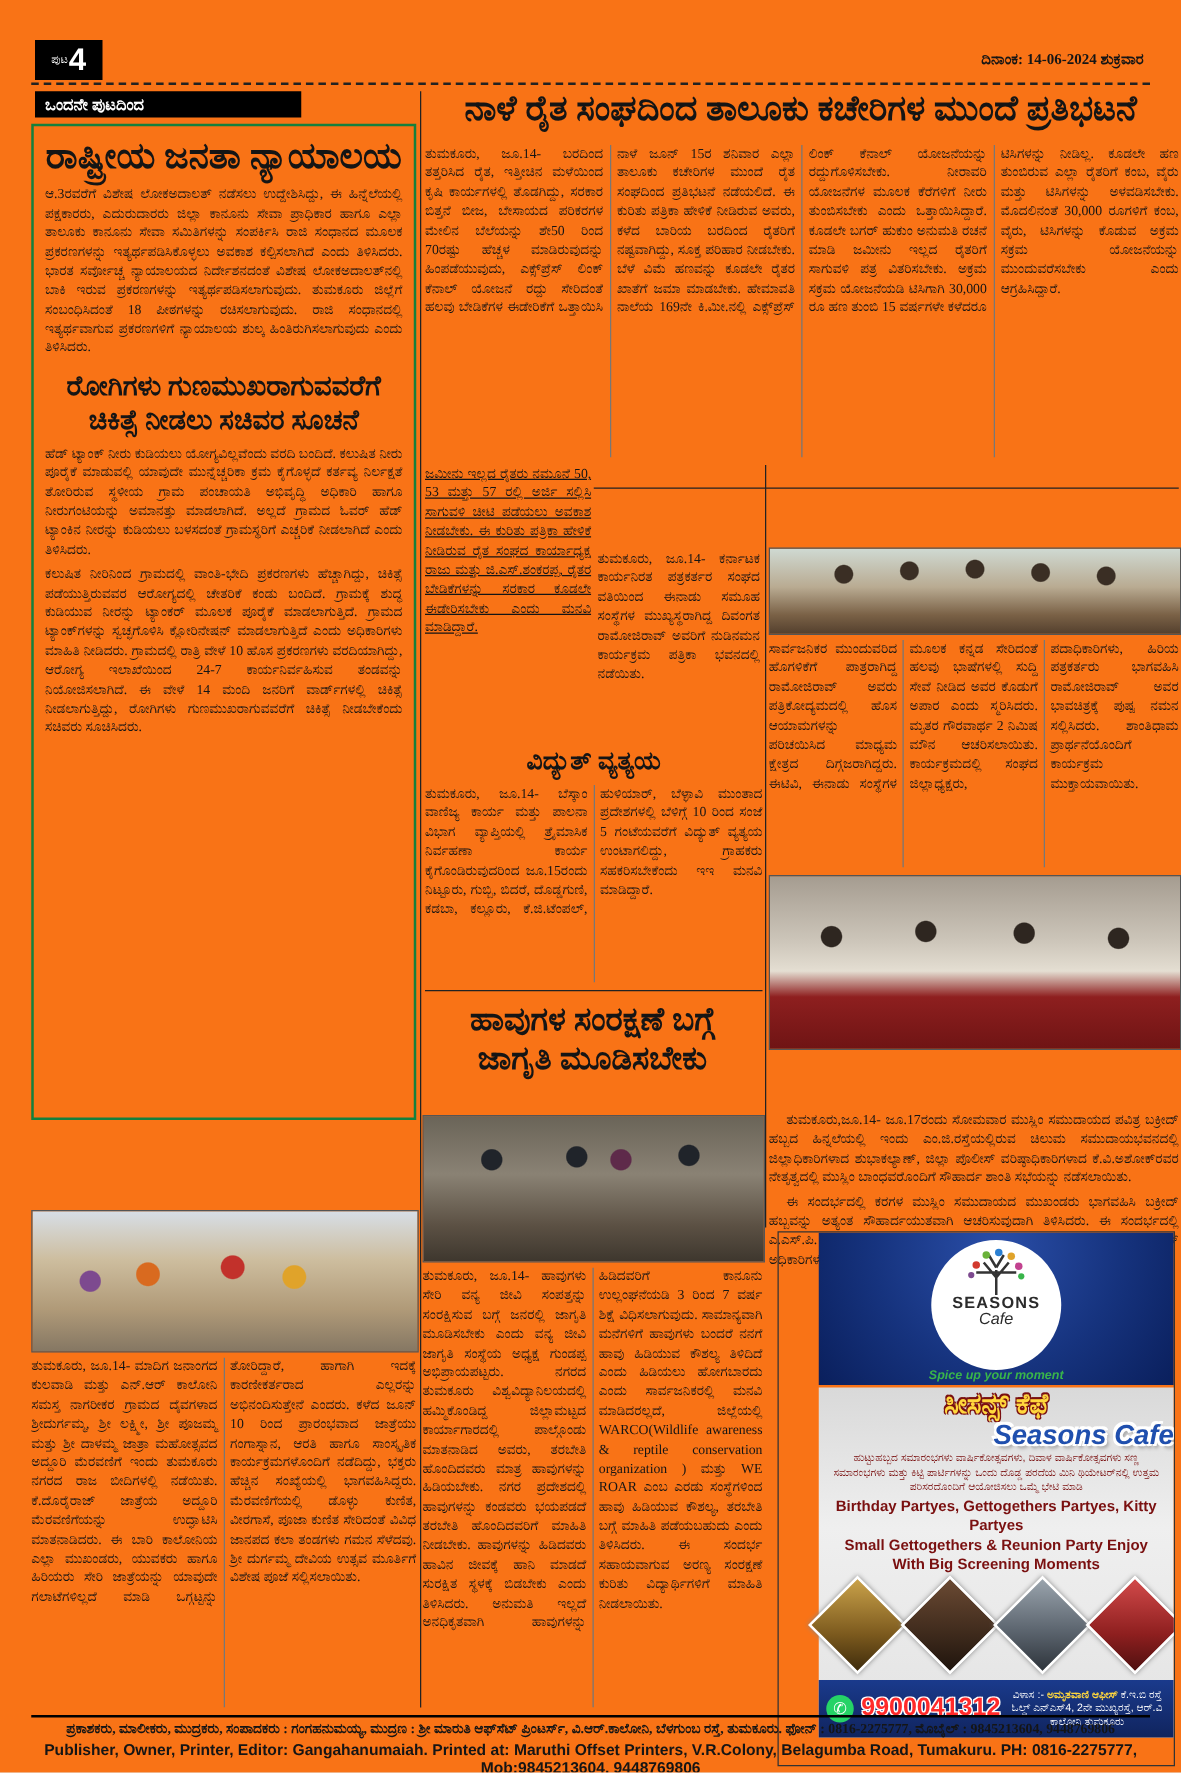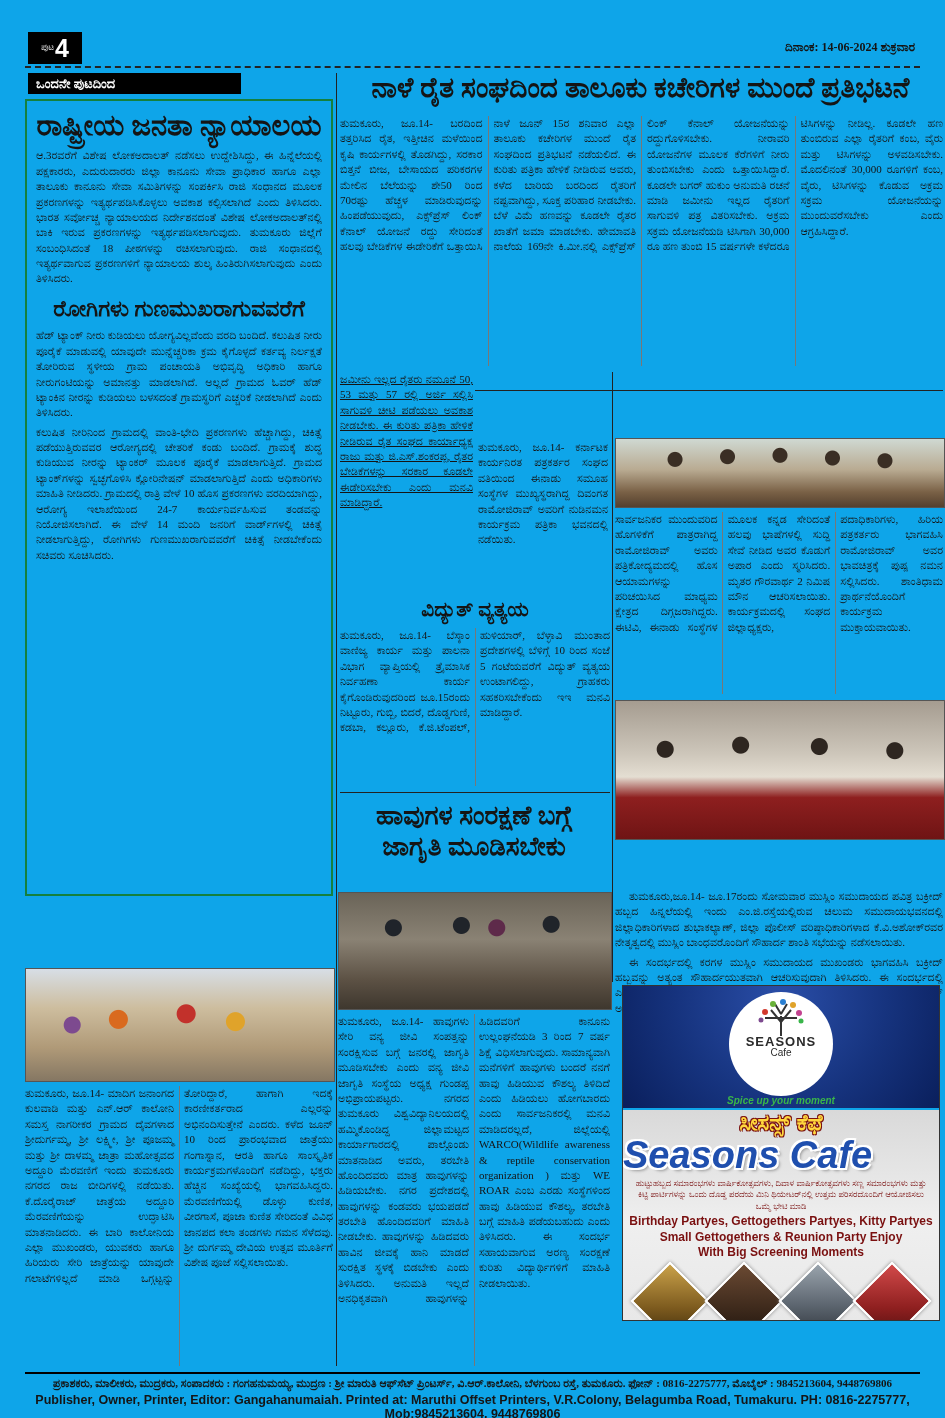--- a/index.html
+++ b/index.html
@@ -1,16 +1,16 @@
 <!DOCTYPE html>
 <html><head>
 <meta charset="utf-8">
 <style>
   html,body{margin:0;padding:0;background:#e8e8e4;}
-  .page{position:relative;width:945px;height:1418px;background:#0ea5e9;margin:0 auto;
+  .page{position:relative;width:945px;height:1418px;background:#f97316;margin:0 auto;
         font-family:"Liberation Serif","DejaVu Serif",serif;color:#151515;overflow:hidden;}
   
   .hdr-pagebox{position:absolute;left:28px;top:32px;width:54px;height:32px;background:#000;color:#fff;
                display:flex;align-items:center;justify-content:center;gap:3px;}
   .hdr-pagebox .plabel{font-size:9px;line-height:1.05;width:11px;word-break:break-all;}
   .hdr-pagebox .pnum{font-size:25px;font-weight:bold;font-family:"Liberation Sans",sans-serif;}
   .masthead{position:absolute;left:0;top:34px;width:100%;text-align:center;font-size:21px;font-weight:bold;}
   .dateline{position:absolute;right:30px;top:40px;font-size:12px;font-weight:bold;}
   .hdr-dash{position:absolute;left:25px;top:66px;width:895px;border-top:2px dashed #222;}
   
@@ -55,36 +55,36 @@
       radial-gradient(circle at 58% 30%,#5e2a4a 0 8px,rgba(0,0,0,0) 9px),
       radial-gradient(circle at 78% 27%,#20242a 0 8px,rgba(0,0,0,0) 9px),
       linear-gradient(180deg,#6a6458 0%,#8a8274 40%,#5c5144 75%,#3e372e 100%);}
   .ph-jatra{background-image:
       radial-gradient(circle at 30% 45%,#d96a1f 0 9px,rgba(0,0,0,0) 10px),
       radial-gradient(circle at 52% 40%,#c2312b 0 9px,rgba(0,0,0,0) 10px),
       radial-gradient(circle at 68% 47%,#e0a32a 0 9px,rgba(0,0,0,0) 10px),
       radial-gradient(circle at 15% 50%,#7d4a8f 0 8px,rgba(0,0,0,0) 9px),
       linear-gradient(180deg,#d7dee6 0%,#cdbd9e 35%,#b09a78 70%,#857763 100%);}
   
-  .ad{position:absolute;left:622px;top:985px;width:318px;height:336px;border:1px solid #333;
-      box-sizing:border-box;overflow:hidden;font-family:"Liberation Sans",sans-serif;}
+  .ad{position:absolute;left:622px;top:985px;width:318px;height:428px;border:1px solid #333;
+      box-sizing:border-box;overflow:hidden;font-family:"Liberation Sans",sans-serif;padding-left:32px;}
   .ad-blue{height:122px;background:radial-gradient(circle at 50% 10%,#2a4ea8 0%,#16337e 55%,#0a1f5c 100%);
            position:relative;}
   .ad-logo-circle{position:absolute;left:50%;top:6px;transform:translateX(-50%);width:104px;height:104px;
                   background:#fff;border-radius:50%;display:flex;flex-direction:column;align-items:center;
                   justify-content:flex-start;padding-top:6px;box-sizing:border-box;}
   .ad-logo-brand{font-size:13px;font-weight:bold;letter-spacing:1px;color:#2b2b2b;margin-top:-4px;}
-  .ad-logo-cafe{font-size:10px;color:#2b2b2b;margin-top:-2px;}
+  .ad-logo-cafe{font-size:13px;font-style:italic;color:#2b2b2b;margin-top:-2px;}
   .ad-tagline{position:absolute;left:0;right:0;bottom:2px;text-align:center;color:#39b54a;
               font-size:10px;font-style:italic;font-weight:bold;}
   .ad-gray{background:linear-gradient(180deg,#d9d9d9 0%,#efefef 40%,#e3e3e3 100%);}
   .ad-knname{text-align:center;font-size:22px;font-weight:bold;color:#ffd73d;
              text-shadow:1px 1px 0 #7a1010,-1px -1px 0 #7a1010,1px -1px 0 #7a1010,-1px 1px 0 #7a1010;
              margin-top:2px;}
-  .ad-enname{text-align:left;font-size:38px;font-weight:bold;font-style:italic;color:#1f4fae;
+  .ad-enname{text-align:right;font-size:22px;font-weight:bold;font-style:italic;color:#1f4fae;
              text-shadow:2px 2px 0 #ffffff,-2px -2px 0 #ffffff,2px -2px 0 #ffffff,-2px 2px 0 #ffffff,3px 3px 3px #9a9a9a;
              line-height:1.05;}
   .ad-kndesc{text-align:center;font-size:8.5px;line-height:1.35;color:#7a1010;padding:2px 8px 0 8px;}
   .ad-enlines{text-align:center;font-size:12px;font-weight:bold;color:#7a1010;line-height:1.3;padding-top:2px;}
   .ad-diamonds{display:flex;justify-content:center;gap:18px;padding-top:12px;height:66px;}
   .diamond{width:52px;height:52px;transform:rotate(45deg);border:2px solid #fff;box-shadow:0 0 4px #888;}
   .d1{background:linear-gradient(135deg,#caa24a,#7c5a1e 60%,#3f2c0c);}
   .d2{background:linear-gradient(135deg,#6b4a33,#3e2a1c 60%,#1f140d);}
   .d3{background:linear-gradient(135deg,#9aa4ad,#5d6670 55%,#2e343b);}
   .d4{background:linear-gradient(135deg,#d24a4a,#8e1f1f 60%,#4f1010);}
@@ -114,20 +114,21 @@
   <div class="dateline">ದಿನಾಂಕ: 14-06-2024 ಶುಕ್ರವಾರ</div>
   <div class="hdr-dash"></div>
 
   <div class="tagbar">ಒಂದನೇ ಪುಟದಿಂದ</div>
 
   <div class="leftbox">
     <div class="h-xl">ರಾಷ್ಟ್ರೀಯ ಜನತಾ ನ್ಯಾಯಾಲಯ</div>
     <div class="body-txt">ಆ.3ರವರೆಗೆ ವಿಶೇಷ ಲೋಕಅದಾಲತ್ ನಡೆಸಲು ಉದ್ದೇಶಿಸಿದ್ದು, ಈ ಹಿನ್ನೆಲೆಯಲ್ಲಿ ಪಕ್ಷಕಾರರು, ಎದುರುದಾರರು ಜಿಲ್ಲಾ ಕಾನೂನು ಸೇವಾ ಪ್ರಾಧಿಕಾರ ಹಾಗೂ ಎಲ್ಲಾ ತಾಲೂಕು ಕಾನೂನು ಸೇವಾ ಸಮಿತಿಗಳನ್ನು ಸಂಪರ್ಕಿಸಿ ರಾಜಿ ಸಂಧಾನದ ಮೂಲಕ ಪ್ರಕರಣಗಳನ್ನು ಇತ್ಯರ್ಥಪಡಿಸಿಕೊಳ್ಳಲು ಅವಕಾಶ ಕಲ್ಪಿಸಲಾಗಿದೆ ಎಂದು ತಿಳಿಸಿದರು. ಭಾರತ ಸರ್ವೋಚ್ಚ ನ್ಯಾಯಾಲಯದ ನಿರ್ದೇಶನದಂತೆ ವಿಶೇಷ ಲೋಕಅದಾಲತ್‌ನಲ್ಲಿ ಬಾಕಿ ಇರುವ ಪ್ರಕರಣಗಳನ್ನು ಇತ್ಯರ್ಥಪಡಿಸಲಾಗುವುದು. ತುಮಕೂರು ಜಿಲ್ಲೆಗೆ ಸಂಬಂಧಿಸಿದಂತೆ 18 ಪೀಠಗಳನ್ನು ರಚಿಸಲಾಗುವುದು. ರಾಜಿ ಸಂಧಾನದಲ್ಲಿ ಇತ್ಯರ್ಥವಾಗುವ ಪ್ರಕರಣಗಳಿಗೆ ನ್ಯಾಯಾಲಯ ಶುಲ್ಕ ಹಿಂತಿರುಗಿಸಲಾಗುವುದು ಎಂದು ತಿಳಿಸಿದರು.</div>
     <div class="h-lg">
       <span>ರೋಗಿಗಳು ಗುಣಮುಖರಾಗುವವರೆಗೆ</span><br>
+      <span>ಚಿಕಿತ್ಸೆ ನೀಡಲು ಸಚಿವರ ಸೂಚನೆ</span>
     </div>
     <div class="body-txt">ಹೆಡ್ ಟ್ಯಾಂಕ್ ನೀರು ಕುಡಿಯಲು ಯೋಗ್ಯವಿಲ್ಲವೆಂದು ವರದಿ ಬಂದಿದೆ. ಕಲುಷಿತ ನೀರು ಪೂರೈಕೆ ಮಾಡುವಲ್ಲಿ ಯಾವುದೇ ಮುನ್ನೆಚ್ಚರಿಕಾ ಕ್ರಮ ಕೈಗೊಳ್ಳದೆ ಕರ್ತವ್ಯ ನಿರ್ಲಕ್ಷತೆ ತೋರಿರುವ ಸ್ಥಳೀಯ ಗ್ರಾಮ ಪಂಚಾಯತಿ ಅಭಿವೃದ್ಧಿ ಅಧಿಕಾರಿ ಹಾಗೂ ನೀರುಗಂಟಿಯನ್ನು ಅಮಾನತ್ತು ಮಾಡಲಾಗಿದೆ. ಅಲ್ಲದೆ ಗ್ರಾಮದ ಓವರ್ ಹೆಡ್ ಟ್ಯಾಂಕಿನ ನೀರನ್ನು ಕುಡಿಯಲು ಬಳಸದಂತೆ ಗ್ರಾಮಸ್ಥರಿಗೆ ಎಚ್ಚರಿಕೆ ನೀಡಲಾಗಿದೆ ಎಂದು ತಿಳಿಸಿದರು.</div>
     <div class="body-txt" style="margin-top:4px;">ಕಲುಷಿತ ನೀರಿನಿಂದ ಗ್ರಾಮದಲ್ಲಿ ವಾಂತಿ-ಭೇದಿ ಪ್ರಕರಣಗಳು ಹೆಚ್ಚಾಗಿದ್ದು, ಚಿಕಿತ್ಸೆ ಪಡೆಯುತ್ತಿರುವವರ ಆರೋಗ್ಯದಲ್ಲಿ ಚೇತರಿಕೆ ಕಂಡು ಬಂದಿದೆ. ಗ್ರಾಮಕ್ಕೆ ಶುದ್ಧ ಕುಡಿಯುವ ನೀರನ್ನು ಟ್ಯಾಂಕರ್ ಮೂಲಕ ಪೂರೈಕೆ ಮಾಡಲಾಗುತ್ತಿದೆ. ಗ್ರಾಮದ ಟ್ಯಾಂಕ್‌ಗಳನ್ನು ಸ್ವಚ್ಛಗೊಳಿಸಿ ಕ್ಲೋರಿನೇಷನ್ ಮಾಡಲಾಗುತ್ತಿದೆ ಎಂದು ಅಧಿಕಾರಿಗಳು ಮಾಹಿತಿ ನೀಡಿದರು. ಗ್ರಾಮದಲ್ಲಿ ರಾತ್ರಿ ವೇಳೆ 10 ಹೊಸ ಪ್ರಕರಣಗಳು ವರದಿಯಾಗಿದ್ದು, ಆರೋಗ್ಯ ಇಲಾಖೆಯಿಂದ 24-7 ಕಾರ್ಯನಿರ್ವಹಿಸುವ ತಂಡವನ್ನು ನಿಯೋಜಿಸಲಾಗಿದೆ. ಈ ವೇಳೆ 14 ಮಂದಿ ಜನರಿಗೆ ವಾರ್ಡ್‌ಗಳಲ್ಲಿ ಚಿಕಿತ್ಸೆ ನೀಡಲಾಗುತ್ತಿದ್ದು, ರೋಗಿಗಳು ಗುಣಮುಖರಾಗುವವರೆಗೆ ಚಿಕಿತ್ಸೆ ನೀಡಬೇಕೆಂದು ಸಚಿವರು ಸೂಚಿಸಿದರು.</div>
   </div>
 
   <div class="abs photo ph-jatra" style="left:25px;top:968px;width:308px;height:112px;"></div>
   <div class="abs body-txt cols2" style="left:25px;top:1086px;width:308px;height:280px;">ತುಮಕೂರು, ಜೂ.14- ಮಾದಿಗ ಜನಾಂಗದ ಕುಲವಾಡಿ ಮತ್ತು ಎನ್.ಆರ್ ಕಾಲೋನಿ ಸಮಸ್ತ ನಾಗರೀಕರ ಗ್ರಾಮದ ದೈವಗಳಾದ ಶ್ರೀದುರ್ಗಮ್ಮ, ಶ್ರೀ ಲಕ್ಷ್ಮೀ, ಶ್ರೀ ಪೂಜಮ್ಮ ಮತ್ತು ಶ್ರೀ ದಾಳಮ್ಮ ಜಾತ್ರಾ ಮಹೋತ್ಸವದ ಅದ್ದೂರಿ ಮೆರವಣಿಗೆ ಇಂದು ತುಮಕೂರು ನಗರದ ರಾಜ ಬೀದಿಗಳಲ್ಲಿ ನಡೆಯಿತು. ಕೆ.ದೊರೈರಾಜ್ ಜಾತ್ರೆಯ ಅದ್ದೂರಿ ಮೆರವಣಿಗೆಯನ್ನು ಉದ್ಘಾಟಿಸಿ ಮಾತನಾಡಿದರು. ಈ ಬಾರಿ ಕಾಲೋನಿಯ ಎಲ್ಲಾ ಮುಖಂಡರು, ಯುವಕರು ಹಾಗೂ ಹಿರಿಯರು ಸೇರಿ ಜಾತ್ರೆಯನ್ನು ಯಾವುದೇ ಗಲಾಟೆಗಳಿಲ್ಲದೆ ಮಾಡಿ ಒಗ್ಗಟ್ಟನ್ನು ತೋರಿದ್ದಾರೆ, ಹಾಗಾಗಿ ಇದಕ್ಕೆ ಕಾರಣೀಕರ್ತರಾದ ಎಲ್ಲರನ್ನು ಅಭಿನಂದಿಸುತ್ತೇನೆ ಎಂದರು. ಕಳೆದ ಜೂನ್ 10 ರಿಂದ ಪ್ರಾರಂಭವಾದ ಜಾತ್ರೆಯು ಗಂಗಾಸ್ನಾನ, ಆರತಿ ಹಾಗೂ ಸಾಂಸ್ಕೃತಿಕ ಕಾರ್ಯಕ್ರಮಗಳೊಂದಿಗೆ ನಡೆದಿದ್ದು, ಭಕ್ತರು ಹೆಚ್ಚಿನ ಸಂಖ್ಯೆಯಲ್ಲಿ ಭಾಗವಹಿಸಿದ್ದರು. ಮೆರವಣಿಗೆಯಲ್ಲಿ ಡೊಳ್ಳು ಕುಣಿತ, ವೀರಗಾಸೆ, ಪೂಜಾ ಕುಣಿತ ಸೇರಿದಂತೆ ವಿವಿಧ ಜಾನಪದ ಕಲಾ ತಂಡಗಳು ಗಮನ ಸೆಳೆದವು. ಶ್ರೀ ದುರ್ಗಮ್ಮ ದೇವಿಯ ಉತ್ಸವ ಮೂರ್ತಿಗೆ ವಿಶೇಷ ಪೂಜೆ ಸಲ್ಲಿಸಲಾಯಿತು.</div>
 
   <div class="main-headline">ನಾಳೆ ರೈತ ಸಂಘದಿಂದ ತಾಲೂಕು ಕಚೇರಿಗಳ ಮುಂದೆ ಪ್ರತಿಭಟನೆ</div>
   <div class="abs body-txt cols4" style="left:340px;top:116px;width:603px;height:250px;">ತುಮಕೂರು, ಜೂ.14- ಬರದಿಂದ ತತ್ತರಿಸಿದ ರೈತ, ಇತ್ತೀಚಿನ ಮಳೆಯಿಂದ ಕೃಷಿ ಕಾರ್ಯಗಳಲ್ಲಿ ತೊಡಗಿದ್ದು, ಸರಕಾರ ಬಿತ್ತನೆ ಬೀಜ, ಬೇಸಾಯದ ಪರಿಕರಗಳ ಮೇಲಿನ ಬೆಲೆಯನ್ನು ಶೇ50 ರಿಂದ 70ರಷ್ಟು ಹೆಚ್ಚಳ ಮಾಡಿರುವುದನ್ನು ಹಿಂಪಡೆಯುವುದು, ಎಕ್ಸ್‌ಪ್ರೆಸ್ ಲಿಂಕ್ ಕೆನಾಲ್ ಯೋಜನೆ ರದ್ದು ಸೇರಿದಂತೆ ಹಲವು ಬೇಡಿಕೆಗಳ ಈಡೇರಿಕೆಗೆ ಒತ್ತಾಯಿಸಿ ನಾಳೆ ಜೂನ್ 15ರ ಶನಿವಾರ ಎಲ್ಲಾ ತಾಲೂಕು ಕಚೇರಿಗಳ ಮುಂದೆ ರೈತ ಸಂಘದಿಂದ ಪ್ರತಿಭಟನೆ ನಡೆಯಲಿದೆ. ಈ ಕುರಿತು ಪತ್ರಿಕಾ ಹೇಳಿಕೆ ನೀಡಿರುವ ಅವರು, ಕಳೆದ ಬಾರಿಯ ಬರದಿಂದ ರೈತರಿಗೆ ನಷ್ಟವಾಗಿದ್ದು, ಸೂಕ್ತ ಪರಿಹಾರ ನೀಡಬೇಕು. ಬೆಳೆ ವಿಮೆ ಹಣವನ್ನು ಕೂಡಲೇ ರೈತರ ಖಾತೆಗೆ ಜಮಾ ಮಾಡಬೇಕು. ಹೇಮಾವತಿ ನಾಲೆಯ 169ನೇ ಕಿ.ಮೀ.ನಲ್ಲಿ ಎಕ್ಸ್‌ಪ್ರೆಸ್ ಲಿಂಕ್ ಕೆನಾಲ್ ಯೋಜನೆಯನ್ನು ರದ್ದುಗೊಳಿಸಬೇಕು. ನೀರಾವರಿ ಯೋಜನೆಗಳ ಮೂಲಕ ಕೆರೆಗಳಿಗೆ ನೀರು ತುಂಬಿಸಬೇಕು ಎಂದು ಒತ್ತಾಯಿಸಿದ್ದಾರೆ. ಕೂಡಲೇ ಬಗರ್ ಹುಕುಂ ಅನುಮತಿ ರಚನೆ ಮಾಡಿ ಜಮೀನು ಇಲ್ಲದ ರೈತರಿಗೆ ಸಾಗುವಳಿ ಪತ್ರ ವಿತರಿಸಬೇಕು. ಅಕ್ರಮ ಸಕ್ರಮ ಯೋಜನೆಯಡಿ ಟಿಸಿಗಾಗಿ 30,000 ರೂ ಹಣ ತುಂಬಿ 15 ವರ್ಷಗಳೇ ಕಳೆದರೂ ಟಿಸಿಗಳನ್ನು ನೀಡಿಲ್ಲ. ಕೂಡಲೇ ಹಣ ತುಂಬಿರುವ ಎಲ್ಲಾ ರೈತರಿಗೆ ಕಂಬ, ವೈರು ಮತ್ತು ಟಿಸಿಗಳನ್ನು ಅಳವಡಿಸಬೇಕು. ಮೊದಲಿನಂತೆ 30,000 ರೂಗಳಿಗೆ ಕಂಬ, ವೈರು, ಟಿಸಿಗಳನ್ನು ಕೊಡುವ ಅಕ್ರಮ ಸಕ್ರಮ ಯೋಜನೆಯನ್ನು ಮುಂದುವರೆಸಬೇಕು ಎಂದು ಆಗ್ರಹಿಸಿದ್ದಾರೆ.</div>

